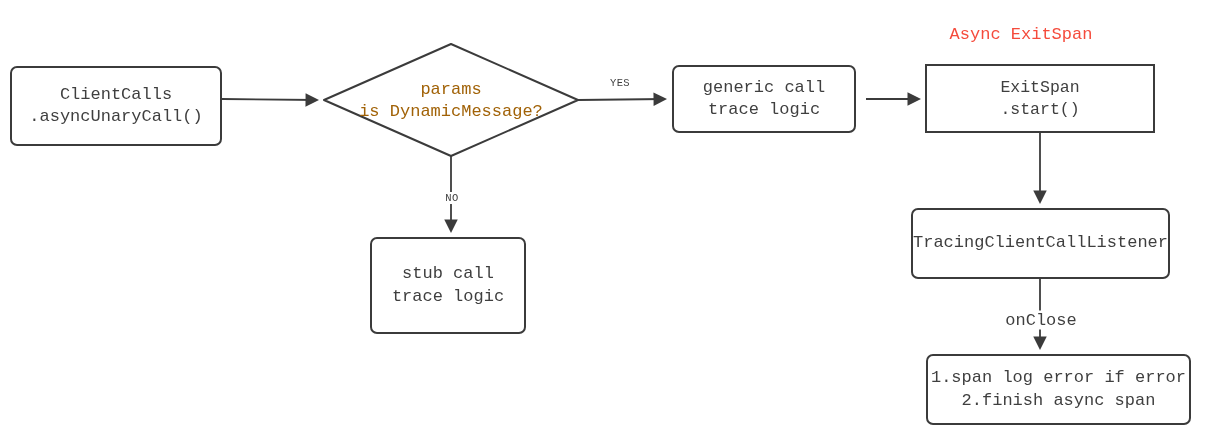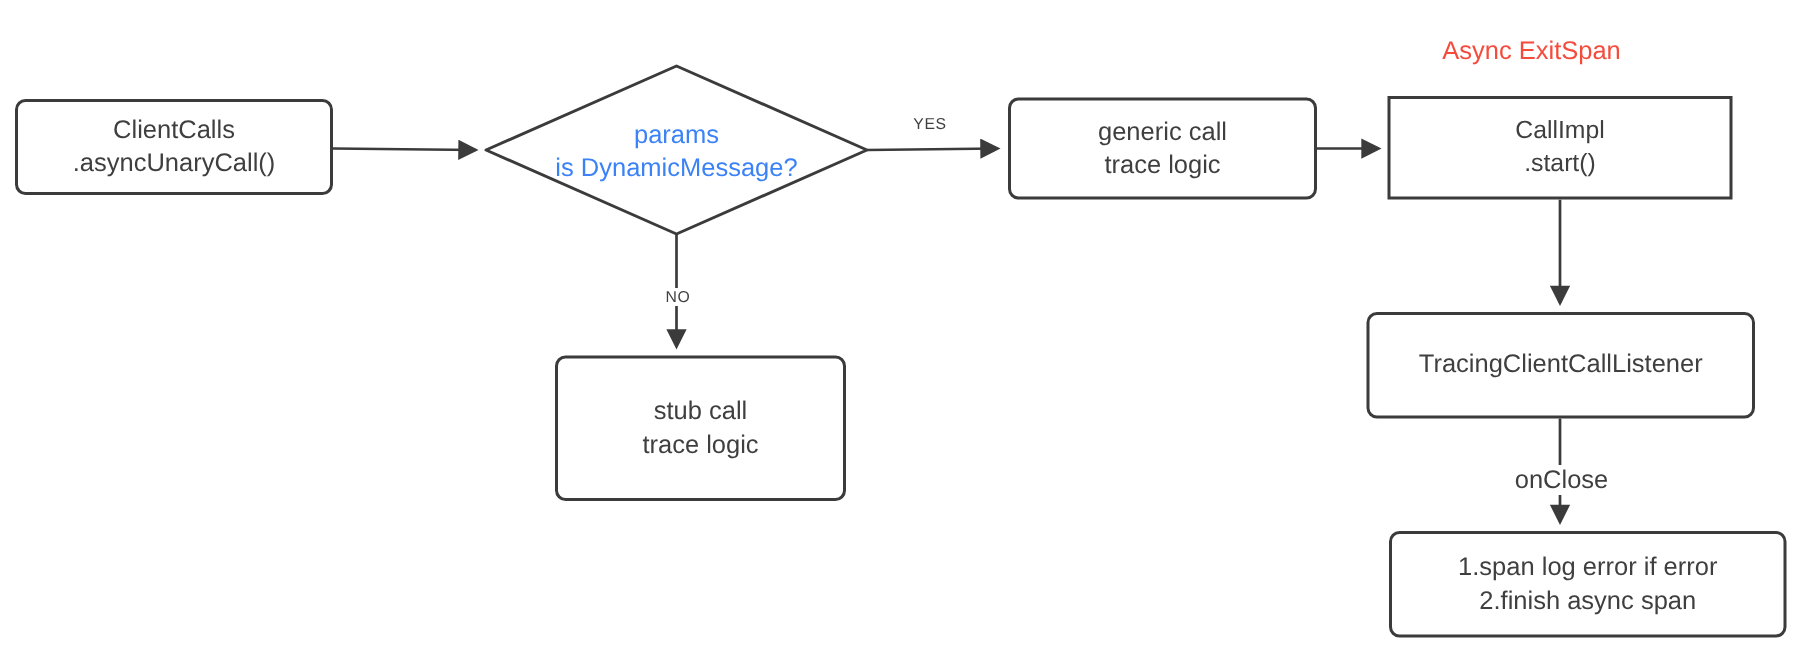--- a/index.html
+++ b/index.html
@@ -7,20 +7,21 @@
     padding: 0;
     background: #ffffff;
     font-family: "Liberation Sans", "DejaVu Sans", sans-serif;
   }
   #canvas {
     position: relative;
     width: 1210px;
     height: 448px;
     background: #ffffff;
     overflow: hidden;
+    font-family: Liberation Mono, monospace;
   }
   #edges {
     position: absolute;
     left: 0;
     top: 0;
     width: 1210px;
     height: 448px;
   }
   .node {
     position: absolute;
@@ -39,21 +40,21 @@
   }
   .node.square { border-radius: 0; line-height: 1.28; }
   .diamond-text {
     position: absolute;
     left: 341px;
     top: 79px;
     width: 220px;
     text-align: center;
     font-size: 17px;
     line-height: 1.3;
-    color: #3b82f6;
+    color: #a16207;
   }
   .edge-label {
     position: absolute;
     transform: translate(-50%, -50%);
     background: #ffffff;
     padding: 0 3px;
     font-size: 17px;
     color: #3f3f3f;
     white-space: nowrap;
   }
@@ -87,42 +88,42 @@
     <line x1="222" y1="99" x2="317" y2="100" stroke="#3b3b3b" stroke-width="1.8" marker-end="url(#arrow)"></line>
     <line x1="578" y1="100" x2="665" y2="99" stroke="#3b3b3b" stroke-width="1.8" marker-end="url(#arrow)"></line>
     <line x1="451" y1="156" x2="451" y2="231" stroke="#3b3b3b" stroke-width="1.8" marker-end="url(#arrow)"></line>
     <line x1="866" y1="99" x2="919" y2="99" stroke="#3b3b3b" stroke-width="1.8" marker-end="url(#arrow)"></line>
     <line x1="1040" y1="133" x2="1040" y2="202" stroke="#3b3b3b" stroke-width="1.8" marker-end="url(#arrow)"></line>
     <line x1="1040" y1="279" x2="1040" y2="348" stroke="#3b3b3b" stroke-width="1.8" marker-end="url(#arrow)"></line>
   </svg>
 
   <div class="flow-title" style="left:1021px; top:34px; color:#f54b3c;">Async ExitSpan</div>
 
-  <div class="node" style="left:10px; top:66px; width:212px; height:64px;">
+  <div class="node" style="left:10px; top:66px; width:212px; height:80px;">
     <div>ClientCalls</div>
     <div>.asyncUnaryCall()</div>
   </div>
 
   <div class="diamond-text">
     <div>params</div>
     <div>is DynamicMessage?</div>
   </div>
 
-  <div class="node" style="left:672px; top:65px; width:206px; height:68px;">
+  <div class="node" style="left:672px; top:65px; width:184px; height:68px;">
     <div>generic call</div>
     <div>trace logic</div>
   </div>
 
-  <div class="node" style="left:370px; top:237px; width:194px; height:97px;">
+  <div class="node" style="left:370px; top:237px; width:156px; height:97px;">
     <div>stub call</div>
     <div>trace logic</div>
   </div>
 
   <div class="node square" style="left:925px; top:64px; width:230px; height:69px; font-size:16.5px;">
-    <div>CallImpl</div>
+    <div>ExitSpan</div>
     <div>.start()</div>
   </div>
 
   <div class="node" style="left:911px; top:208px; width:259px; height:71px;">
     <div>TracingClientCallListener</div>
   </div>
 
   <div class="node" style="left:908px; top:354px; width:265px; height:71px;margin-left:18px;">
     <div>1.span log error if error</div>
     <div>2.finish async span</div>

